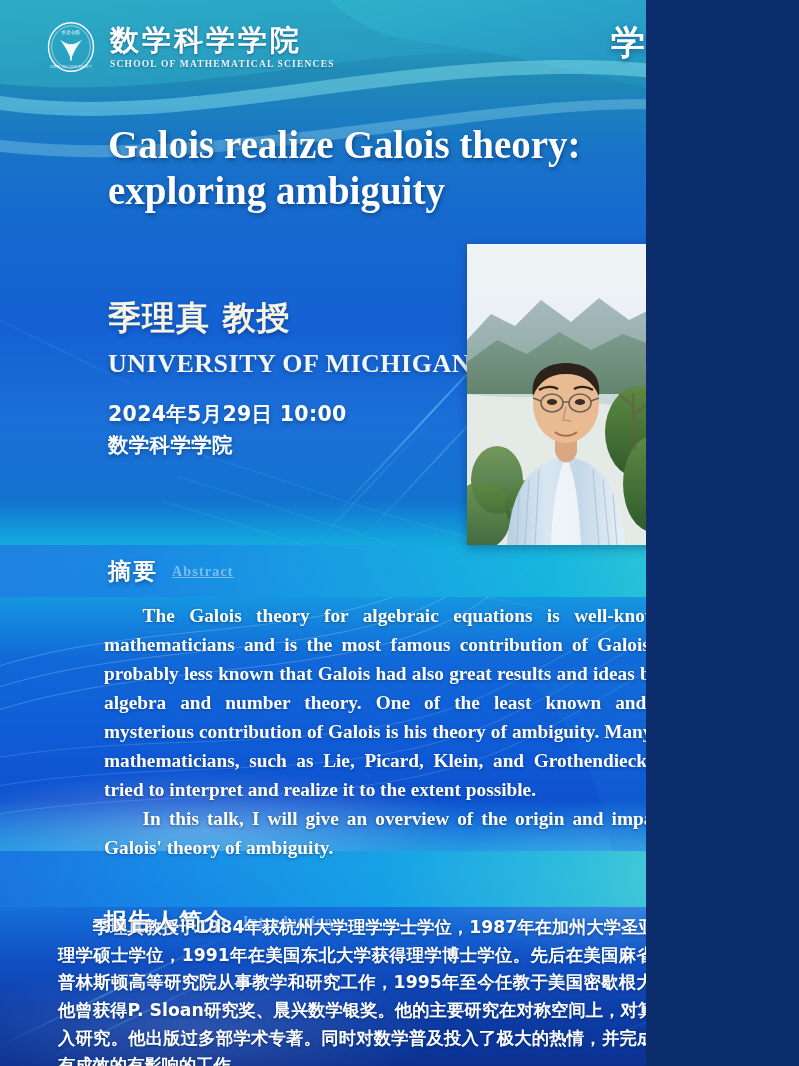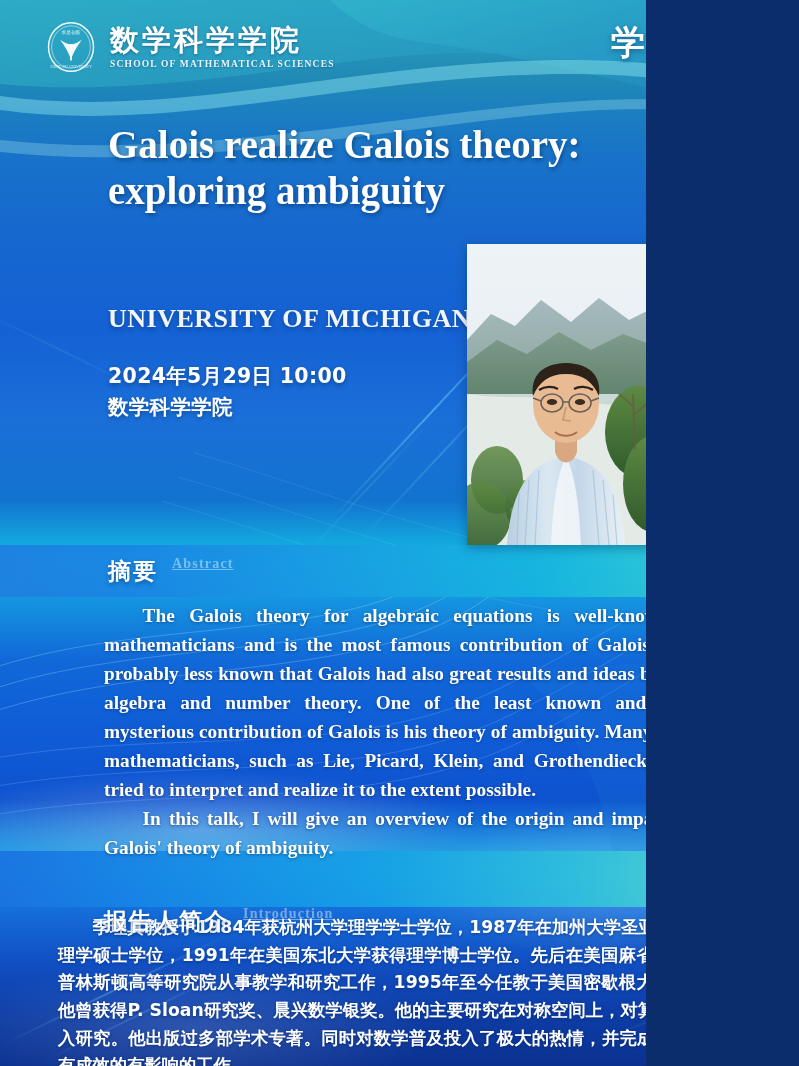--- a/index.html
+++ b/index.html
@@ -129,21 +129,21 @@
   .speaker-affil {
     margin-top: 8px;
     font-family: "Liberation Serif", serif;
     font-weight: bold;
     font-size: 26px;
     color: #f2f6fb;
     letter-spacing: .5px;
     text-shadow: 0 2px 4px rgba(0,35,80,.45);
   }
   .meta {
-    margin-top: 27px;
+    margin-top: 20px;
     font-family: "DejaVu Sans", sans-serif;
     font-weight: bold;
     font-size: 20.5px;
     line-height: 1.52;
     color: #ffffff;
     letter-spacing: .3px;
     text-shadow: 0 2px 4px rgba(0,35,80,.45);
   }
 
   
@@ -170,21 +170,21 @@
   }
   .sec-intro-band {
     top: 851px; height: 56px;
     background: linear-gradient(90deg,
       #1a73e0 0%, #1687e6 20%, #16a2e6 48%, #2ebedc 72%, #56d6cf 92%, #6fdfd0 100%);
     opacity: .94;
   }
   .sec-head {
     position: absolute;
     z-index: 7;
-    display: flex; align-items: flex-start; gap: 14px;
+    display: flex; align-items: center; gap: 14px;
   }
   .sec-cn {
     font-family: "DejaVu Sans", sans-serif;
     font-weight: bold;
     font-size: 23px;
     color: #ffffff;
     letter-spacing: 2px;
     text-shadow: 0 2px 4px rgba(0,40,90,.5);
   }
   .sec-en {
@@ -302,20 +302,21 @@
         <div class="logo-cn">数学科学学院</div>
         <div class="logo-en">SCHOOL OF MATHEMATICAL SCIENCES</div>
       </div>
     </div>
     <div class="header-badge">学术报告</div>
   </div>
 
   <div class="title">Galois realize Galois theory: exploring ambiguity</div>
 
   <div class="speaker">
+    <div class="speaker-name">季理真 教授</div>
     <div class="speaker-affil">UNIVERSITY OF MICHIGAN</div>
     <div class="meta">
       <div>2024年5月29日 10:00</div>
       <div>数学科学学院</div>
     </div>
   </div>
 
   <div class="photo">
     <svg width="198" height="301" viewBox="0 0 198 301">
       <defs>

